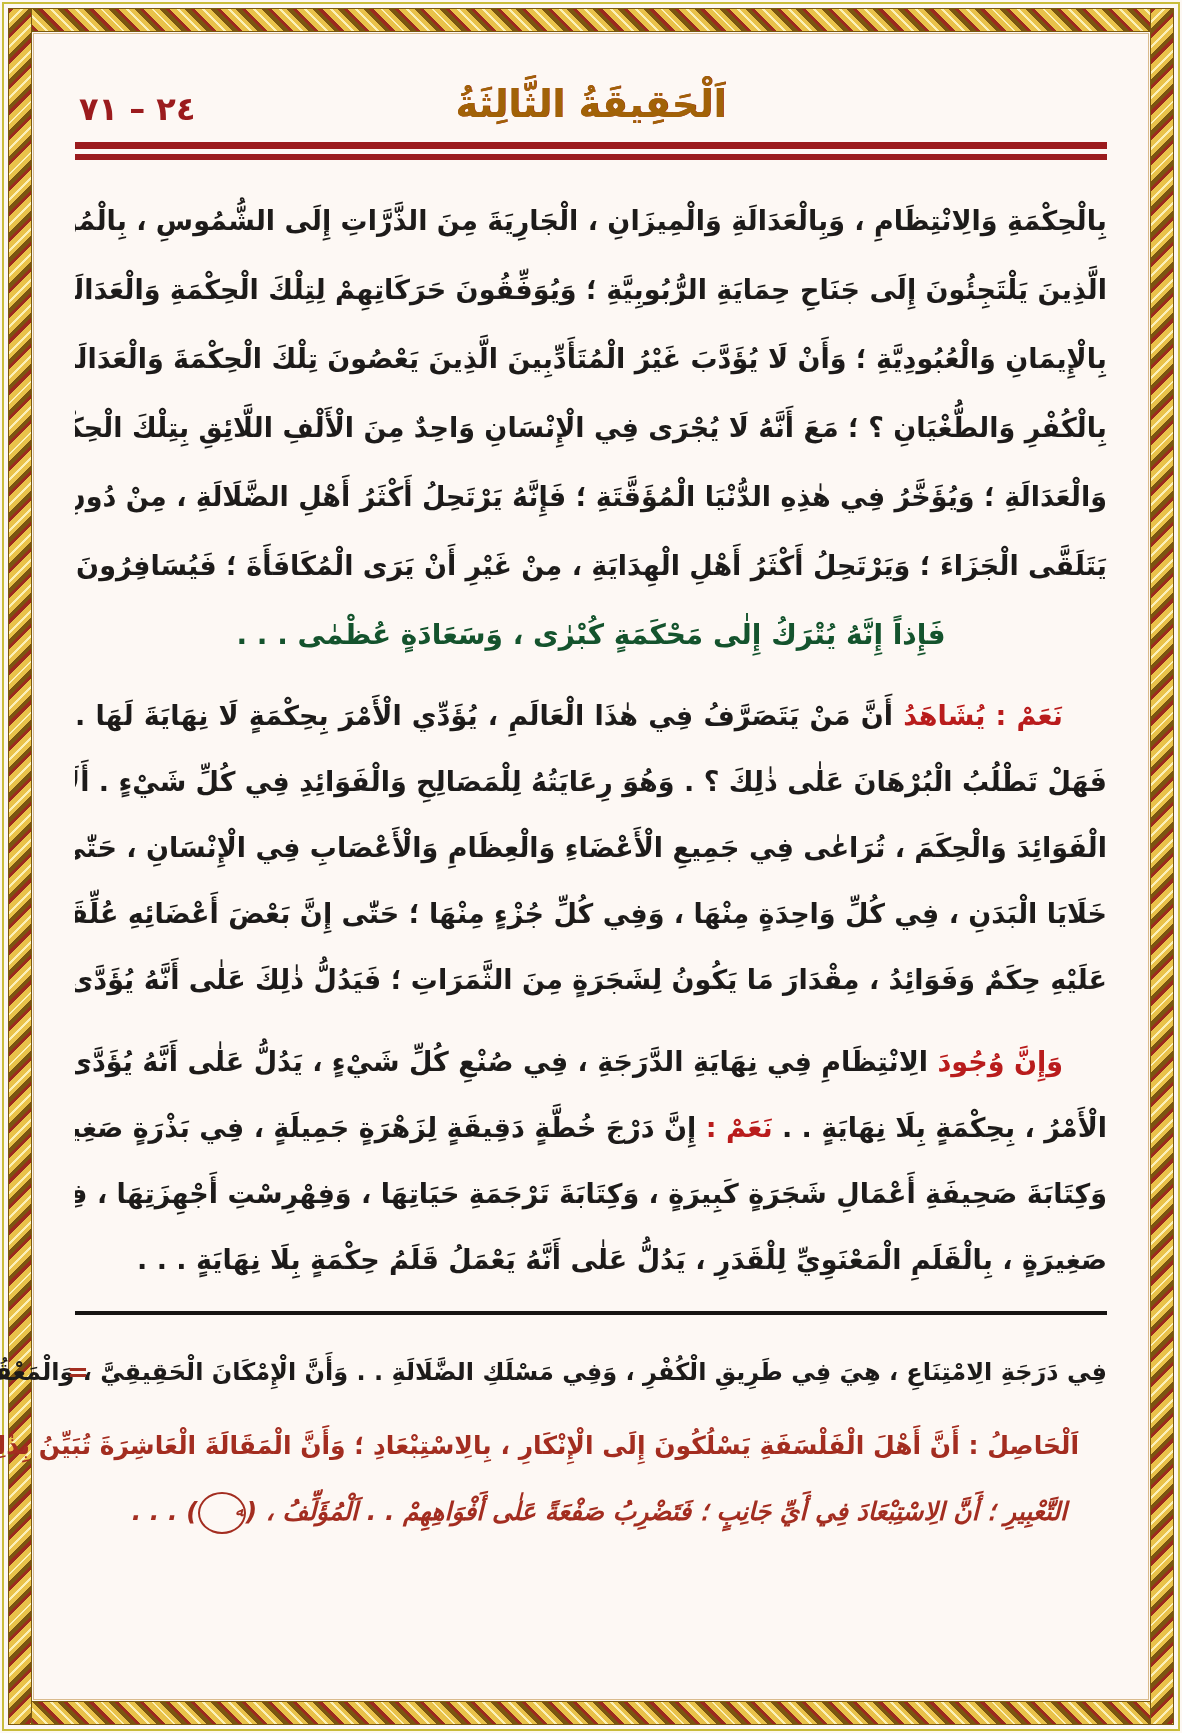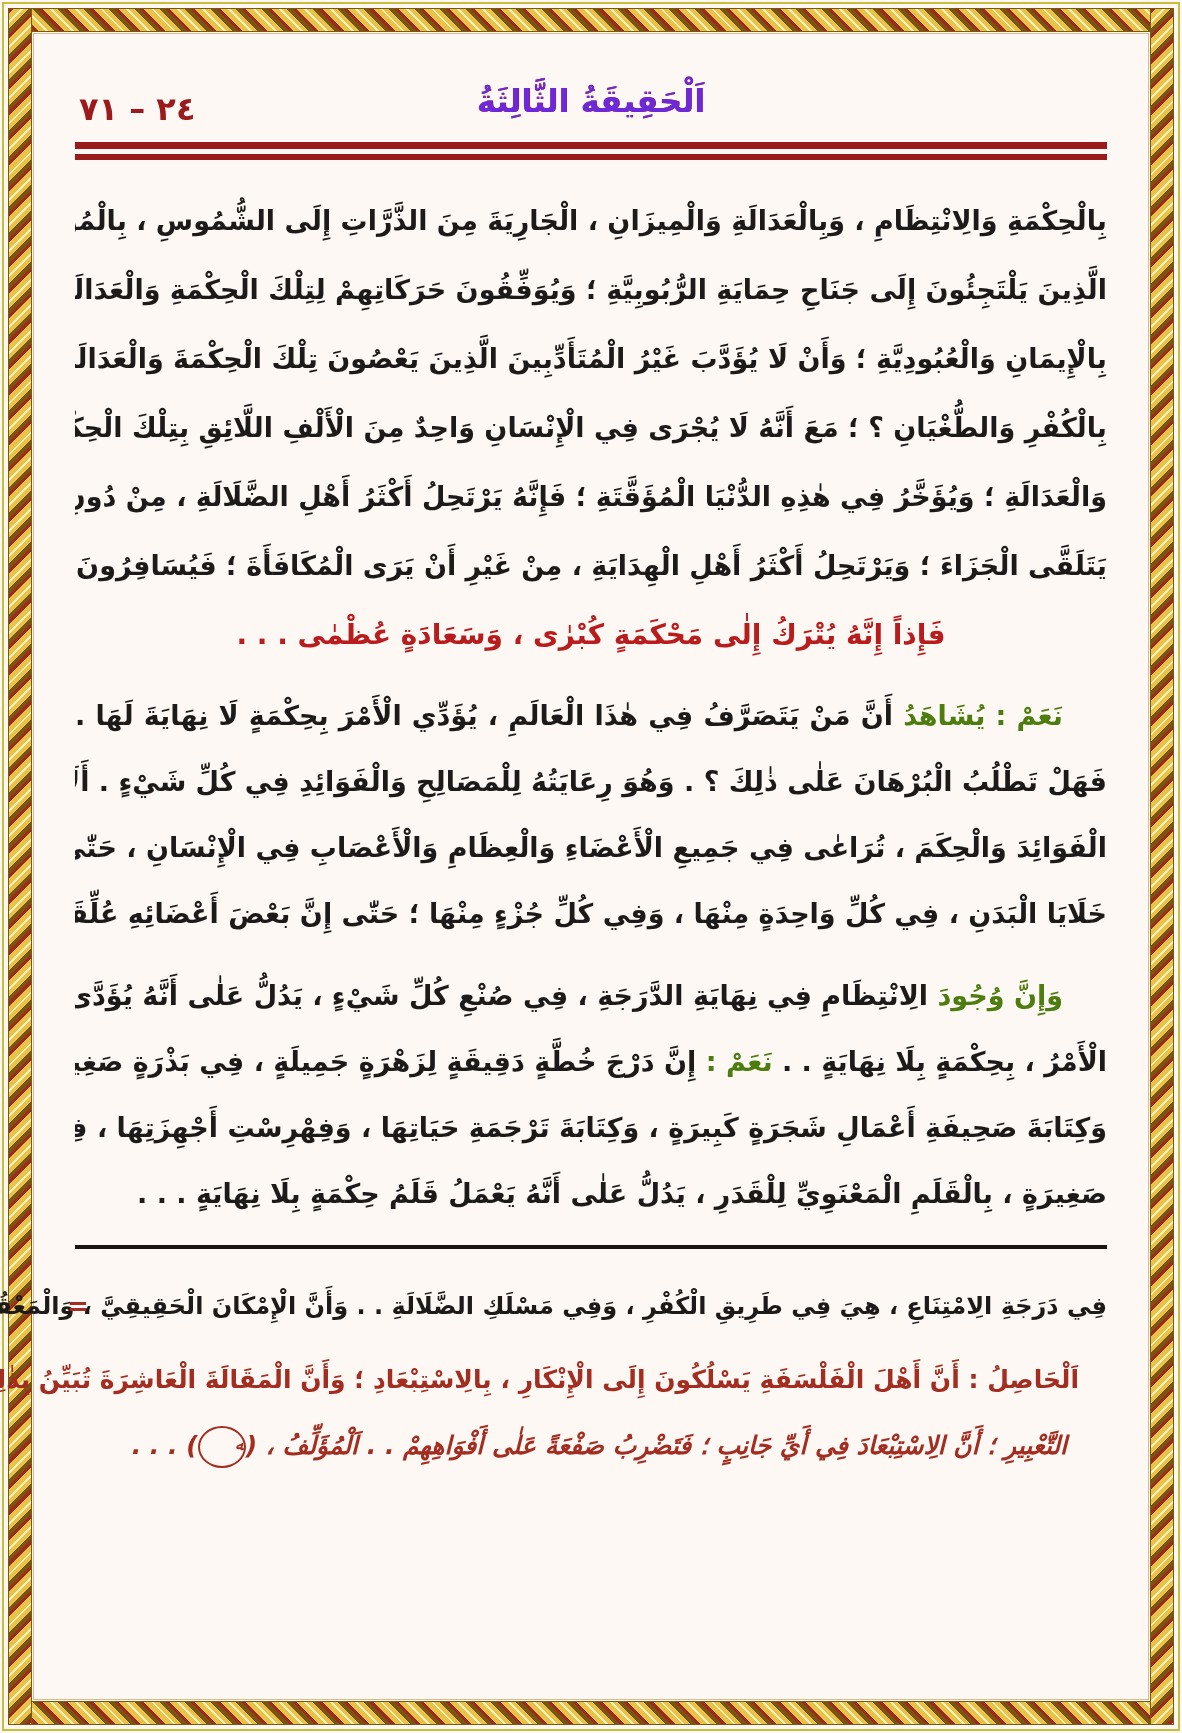--- a/index.html
+++ b/index.html
@@ -61,22 +61,22 @@
   
   .header { position: relative; margin-top: 48px; height: 58px; }
   .page-num {
     position: absolute; left: 4px; top: 8px;
     font-size: 32px; font-weight: 700;
     color: #9b1b1d;
   }
   .doc-title {
     position: absolute; left: 50%; top: 0;
     transform: translateX(-50%);
-    font-size: 32px; font-weight: 700;
-    color: #6d28d9;
+    font-size: 38px; font-weight: 700;
+    color: #a16207;
     white-space: nowrap;
     text-shadow: 0.4px 0 0 #9b1b1d;
   }
   .title-rule {
     margin-top: 2px;
     height: 5px;
     border-top: 7px solid #9b1b1d;
     border-bottom: 6px solid #9b1b1d;
   }
 
@@ -89,26 +89,26 @@
     height: 69px;
     overflow: hidden;
     text-align: justify;
     text-align-last: justify;
     text-justify: inter-word;
     white-space: nowrap;
   }
   .para2 .line, .para3 .line { line-height: 66px; height: 66px; }
   .line.endline { text-align-last: start; white-space: normal; }
   .line.indent { padding-right: 44px; }
-  .red { color: #4d7c0f; }
+  .red { color: #b91c1c; }
   .red-center {
     text-align: center;
     text-align-last: center;
     font-size: 28px;
-    color: #b91c1c;
+    color: #14532d;
   }
   .para2 { margin-top: 14px; }
   .para3 { margin-top: 16px; }
 
   
   .fn-sep {
     margin-top: 18px;
     height: 4px;
     background: #171513;
   }
@@ -182,20 +182,21 @@
         <div class="line">وَالْعَدَالَةِ ؛ وَيُؤَخَّرُ فِي هٰذِهِ الدُّنْيَا الْمُؤَقَّتَةِ ؛ فَإِنَّهُ يَرْتَحِلُ أَكْثَرُ أَهْلِ الضَّلَالَةِ ، مِنْ دُونِ أَنْ</div>
         <div class="line">يَتَلَقَّى الْجَزَاءَ ؛ وَيَرْتَحِلُ أَكْثَرُ أَهْلِ الْهِدَايَةِ ، مِنْ غَيْرِ أَنْ يَرَى الْمُكَافَأَةَ ؛ فَيُسَافِرُونَ مِنْ هُنَا . .</div>
         <div class="line red-center">فَإِذاً إِنَّهُ يُتْرَكُ إِلٰى مَحْكَمَةٍ كُبْرٰى ، وَسَعَادَةٍ عُظْمٰى . . .</div>
       </div>
 
       <div class="para2">
         <div class="line indent"><span class="red">نَعَمْ : يُشَاهَدُ</span><span> أَنَّ مَنْ يَتَصَرَّفُ فِي هٰذَا الْعَالَمِ ، يُؤَدِّي الْأَمْرَ بِحِكْمَةٍ لَا نِهَايَةَ لَهَا .</span></div>
         <div class="line">فَهَلْ تَطْلُبُ الْبُرْهَانَ عَلٰى ذٰلِكَ ؟ . وَهُوَ رِعَايَتُهُ لِلْمَصَالِحِ وَالْفَوَائِدِ فِي كُلِّ شَيْءٍ . أَلَا تَرَى أَنَّ</div>
         <div class="line">الْفَوَائِدَ وَالْحِكَمَ ، تُرَاعٰى فِي جَمِيعِ الْأَعْضَاءِ وَالْعِظَامِ وَالْأَعْصَابِ فِي الْإِنْسَانِ ، حَتّٰى فِي</div>
         <div class="line">خَلَايَا الْبَدَنِ ، فِي كُلِّ وَاحِدَةٍ مِنْهَا ، وَفِي كُلِّ جُزْءٍ مِنْهَا ؛ حَتّٰى إِنَّ بَعْضَ أَعْضَائِهِ عُلِّقَتْ</div>
+        <div class="line">عَلَيْهِ حِكَمٌ وَفَوَائِدُ ، مِقْدَارَ مَا يَكُونُ لِشَجَرَةٍ مِنَ الثَّمَرَاتِ ؛ فَيَدُلُّ ذٰلِكَ عَلٰى أَنَّهُ يُؤَدَّى</div>
       </div>
 
       <div class="para3">
         <div class="line indent"><span class="red">وَإِنَّ وُجُودَ</span><span> الِانْتِظَامِ فِي نِهَايَةِ الدَّرَجَةِ ، فِي صُنْعِ كُلِّ شَيْءٍ ، يَدُلُّ عَلٰى أَنَّهُ يُؤَدَّى</span></div>
         <div class="line"><span>الْأَمْرُ ، بِحِكْمَةٍ بِلَا نِهَايَةٍ . . </span><span class="red">نَعَمْ :</span><span> إِنَّ دَرْجَ خُطَّةٍ دَقِيقَةٍ لِزَهْرَةٍ جَمِيلَةٍ ، فِي بَذْرَةٍ صَغِيرَةٍ لَهَا ،</span></div>
         <div class="line">وَكِتَابَةَ صَحِيفَةِ أَعْمَالِ شَجَرَةٍ كَبِيرَةٍ ، وَكِتَابَةَ تَرْجَمَةِ حَيَاتِهَا ، وَفِهْرِسْتِ أَجْهِزَتِهَا ، فِي نَوَاةٍ</div>
         <div class="line endline">صَغِيرَةٍ ، بِالْقَلَمِ الْمَعْنَوِيِّ لِلْقَدَرِ ، يَدُلُّ عَلٰى أَنَّهُ يَعْمَلُ قَلَمُ حِكْمَةٍ بِلَا نِهَايَةٍ . . .</div>
       </div>
 
     </div>

